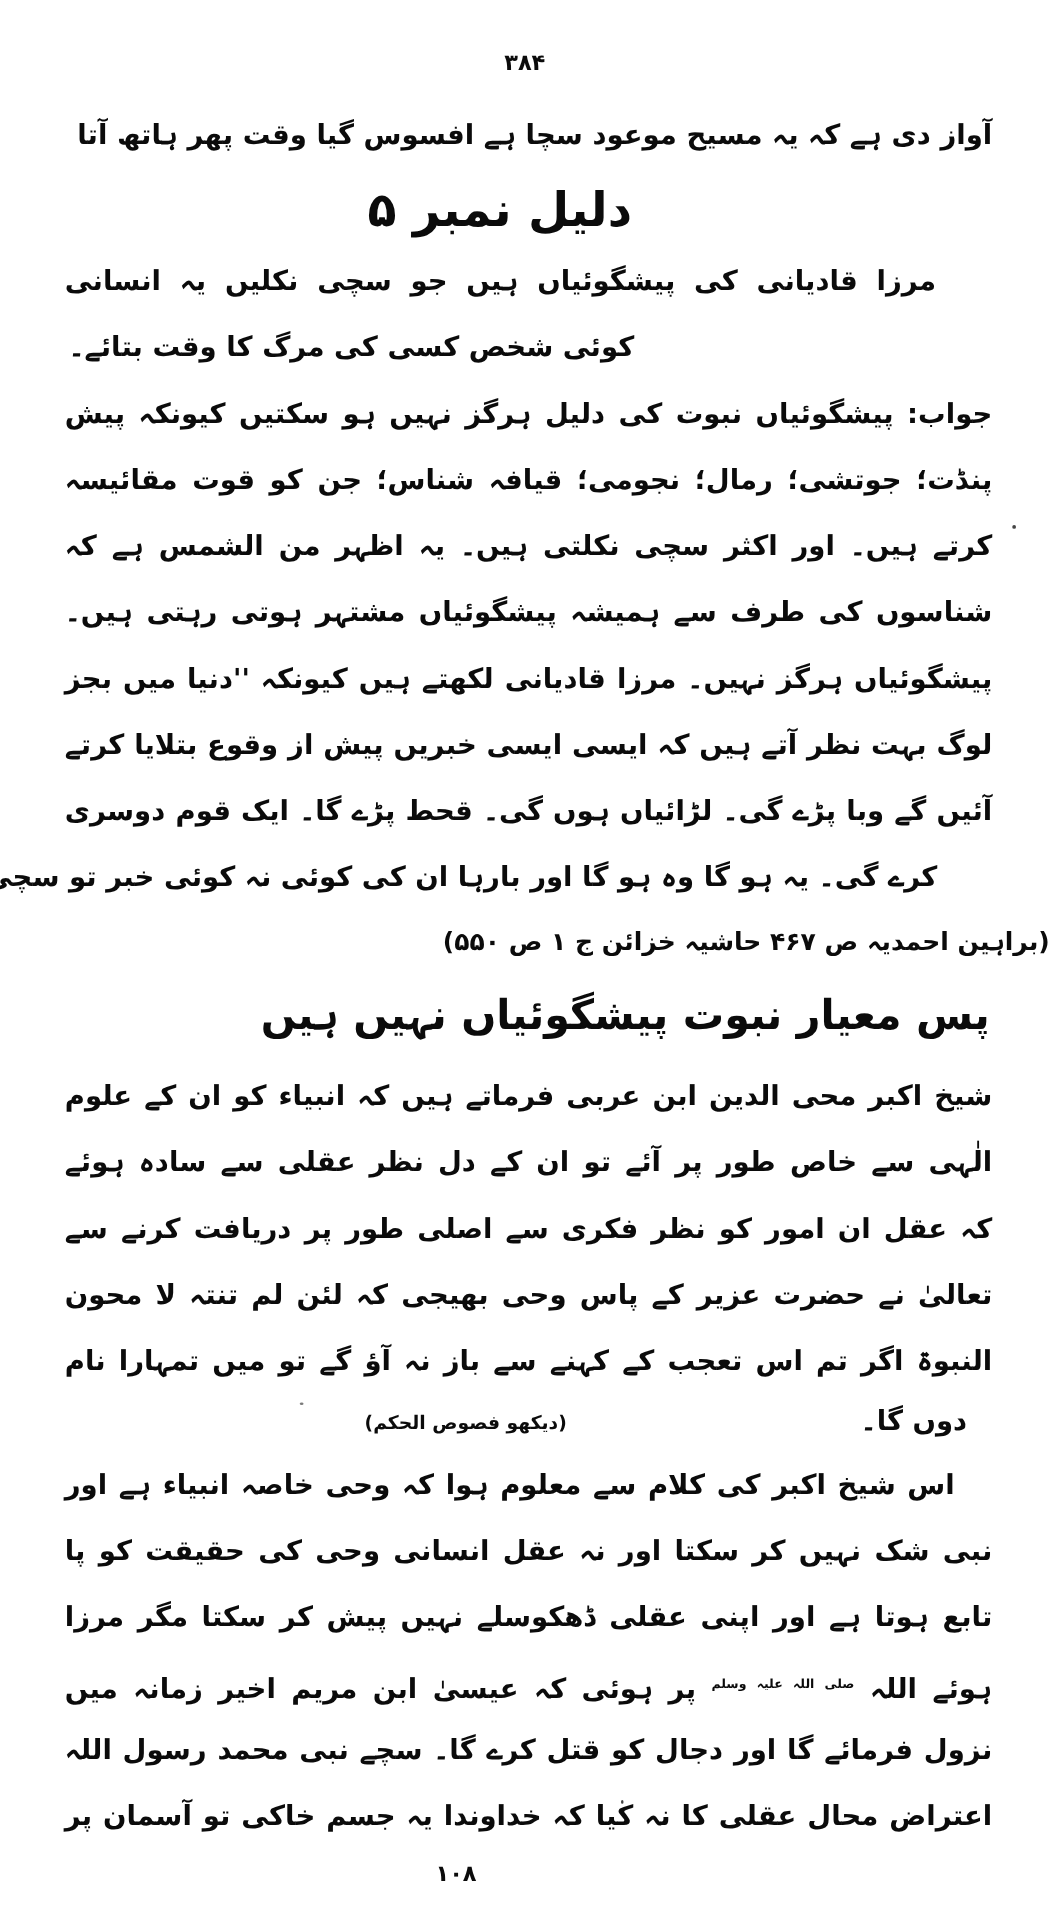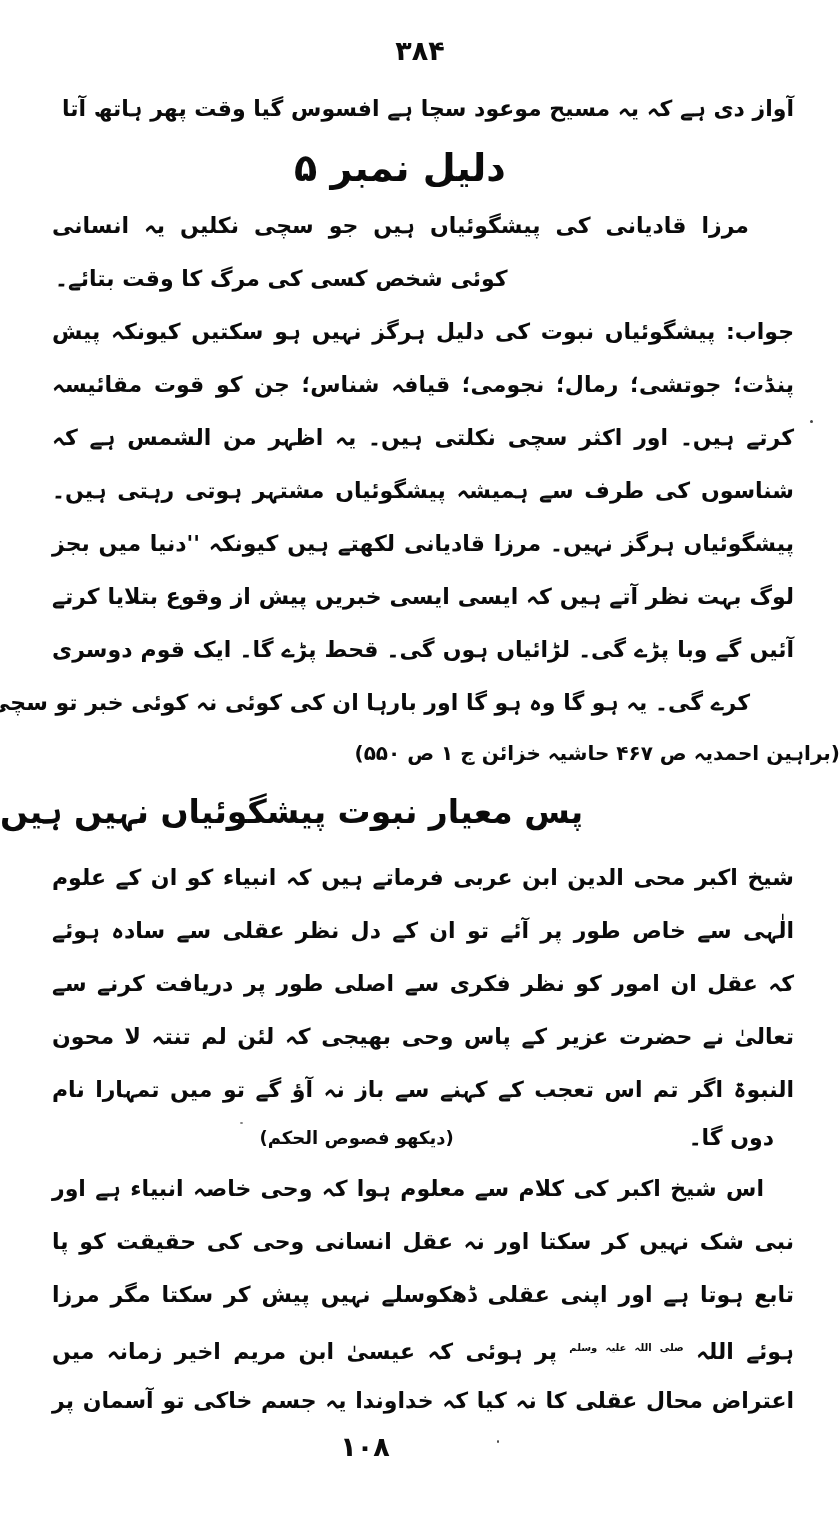--- a/index.html
+++ b/index.html
@@ -10,21 +10,21 @@
     background:#ffffff;
     color:#0b0b0b;
     font-family:"DejaVu Sans", sans-serif;
     overflow:hidden;
     box-sizing:border-box;
     padding-top:34px;
     direction:rtl;
   }
   .pn{
     text-align:center;
-    font-size:27px;font-weight:700;letter-spacing:4px;
+    font-size:18px;font-weight:700;letter-spacing:4px;
     height:34px;line-height:34px;
   }
   .pn-top{}
   .pn-bottom{height:40px;line-height:40px;transform:translateX(-55px);margin-top:0;}
   .bl{
     font-size:22px;font-weight:700;
     height:53px;line-height:53px;
     padding:0 46px 0 52px;
     text-align:justify;text-align-last:justify;
     white-space:nowrap;
@@ -33,21 +33,21 @@
   .bl.justify{white-space:normal;}
   .intro{margin-top:14px;padding-left:62px;}
   .h1{
     height:62px;line-height:62px;margin-top:2px;
     font-size:38px;font-weight:700;
     text-align:center;transform:translateX(-20px);
   }
   .h2{
     height:62px;line-height:62px;margin-top:6px;
     font-size:33px;font-weight:700;
-    text-align:left;padding-right:48px;
+    text-align:right;padding-right:48px;
   }
   .indent1{text-indent:45px;}
   .indent2{text-indent:30px;}
   .left-short{
     text-align:right;text-align-last:left;
     padding-left:55px;
   }
   .centered{
     text-align:center;text-align-last:center;
     padding:0 90px;
@@ -55,21 +55,21 @@
   .citation{
     height:44px;line-height:44px;margin-top:2px;
     font-size:20px;font-weight:700;
     text-align:right;padding-left:16px;
   }
   .mixrow{
     display:flex;height:44px;line-height:44px;margin-top:0;
     font-size:22px;font-weight:700;
   }
   .mr-end{margin-right:66px;}
-  .mr-note{margin-right:235px;font-size:18px;}
+  .mr-note{margin-right:235px;font-size:15px;}
   .p3{margin-top:8px;}
   .p4{margin-top:2px;}
   .saw{
     font-size:10px;vertical-align:super;font-weight:700;
     letter-spacing:-1px;
   }
   .speck{position:absolute;background:#444;border-radius:50%;}
   .speck.s1{width:3px;height:3px;left:810px;top:420px;}
   .speck.s2{width:2px;height:3px;left:497px;top:1440px;}
   .speck.s3{width:3px;height:2px;left:240px;top:1122px;opacity:.7;}
@@ -120,20 +120,25 @@
 
   <div class="p4">
     <div class="bl justify indent2">اس شیخ اکبر کی کلام سے معلوم ہوا کہ وحی خاصہ انبیاء ہے اور اس وحی میں کوئی</div>
     <div class="bl justify">نبی شک نہیں کر سکتا اور نہ عقل انسانی وحی کی حقیقت کو پا سکتی ہے۔ نبی ہمیشہ وحی الٰہی کے</div>
     <div class="bl justify">تابع ہوتا ہے اور اپنی عقلی ڈھکوسلے نہیں پیش کر سکتا مگر مرزا قادیانی نے وحی الٰہی جو محمد</div>
     <div class="bl justify">
       <span>ہوئے اللہ</span>
       <span class="saw">صلی اللہ علیہ وسلم</span>
       <span>پر ہوئی کہ عیسیٰ ابن مریم اخیر زمانہ میں اصالتاً بمعہ جسم عنصری آسمان سے</span>
     </div>
+    <div class="bl justify">
+      <span>نزول فرمائے گا اور دجال کو قتل کرے گا۔ سچے نبی محمد رسول اللہ</span>
+      
+      
+    </div>
     <div class="bl justify">اعتراض محال عقلی کا نہ کیا کہ خداوندا یہ جسم خاکی تو آسمان پر کس طرح لے جا سکتا ہے اور</div>
   </div>
 
   <div class="pn pn-bottom">۱۰۸</div>
 
   <div class="speck s1"></div>
   <div class="speck s2"></div>
   <div class="speck s3"></div>
 
 </div>

